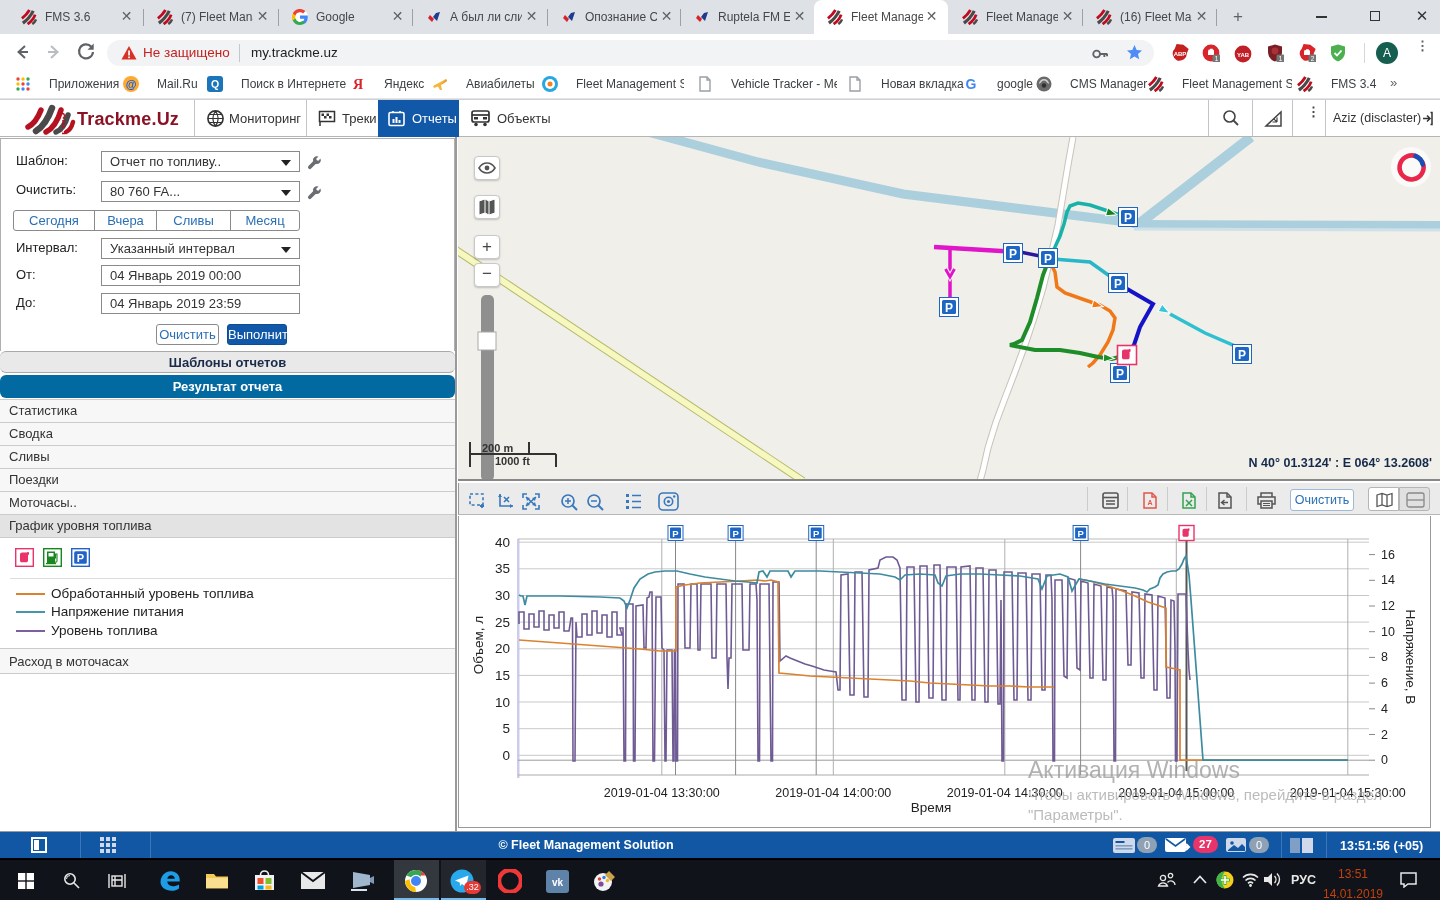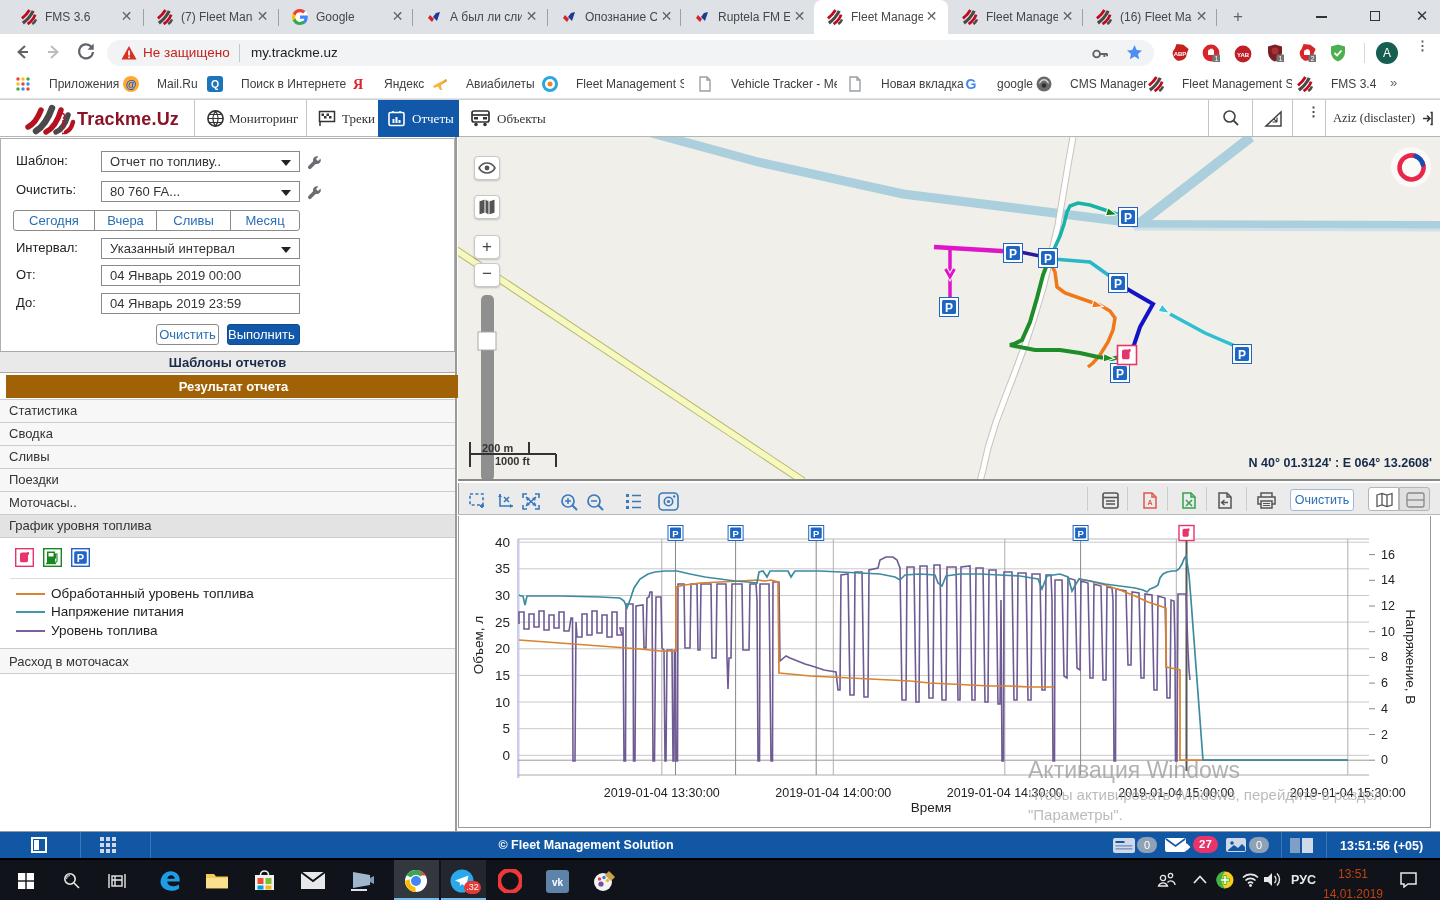--- a/index.html
+++ b/index.html
@@ -18,28 +18,28 @@
 #toolbar{left:0;top:34px;width:1440px;height:32px;background:#fff;}
 .navbtn{position:absolute;top:5px;width:26px;height:26px;color:#5f6368;font-size:17px;text-align:center;line-height:26px;}
 #omnibox{position:absolute;left:107px;top:6px;width:1047px;height:26px;background:#f1f3f4;border-radius:13px;}
 
 #bookmarks{left:0;top:66px;width:1440px;height:33px;background:#fff;border-bottom:1px solid #e1e3e6;}
 .bm{position:absolute;top:9px;height:18px;font-size:12px;color:#3c4043;white-space:nowrap;}
 .bm .bi{position:absolute;left:0;top:1px;width:16px;height:16px;}
 .bm .bt{position:absolute;left:34px;top:2px;}
 
 #appheader{left:0;top:99px;width:1440px;height:38px;background:#fff;border-bottom:1px solid #b5b5b5;border-top:1px solid #cfd1d4;}
-.navitem{position:absolute;top:0;height:36px;font-size:13px;color:#333;font-family:Liberation Serif, serif;}
+.navitem{position:absolute;top:0;height:36px;font-size:13px;color:#333;}
 .navsep{position:absolute;top:0;width:1px;height:36px;background:#c4c4c4;}
 
 #leftpanel{left:0;top:137px;width:457px;height:695px;background:#fff;border-right:2px solid #9a9a9a;}
 .flabel{position:absolute;left:16px;font-size:13px;color:#222;}
 .fselect{position:absolute;left:101px;width:199px;height:21px;border:1px solid #8a8a8a;background:#fff;font-size:13px;color:#333;line-height:19px;padding-left:8px;}
 .selarrow{position:absolute;right:8px;top:8px;width:0;height:0;border-left:5px solid transparent;border-right:5px solid transparent;border-top:6px solid #222;}
-.sechdr{position:absolute;left:0;width:455px;height:23px;text-align:center;font-weight:bold;font-size:13px;line-height:23px;}
+.sechdr{position:absolute;left:0;width:455px;height:23px;text-align:center;font-weight:bold;font-size:13px;line-height:23px;border-radius:6px;}
 .lrow{position:absolute;left:0;width:455px;height:23px;background:#f7f7f7;border-bottom:1px solid #ccc;font-size:13px;color:#333;line-height:22px;padding-left:9px;}
 
 #map{left:458px;top:137px;width:982px;height:344px;background:#f0efe9;overflow:hidden;border-bottom:2px solid #888;}
 .mapbtn{position:absolute;width:26px;height:24px;background:#fff;border:1px solid #c8c8c8;border-radius:4px;box-shadow:0 1px 2px rgba(0,0,0,.2);}
 
 #charttb{left:458px;top:483px;width:982px;height:32px;background:#ebebeb;border-bottom:1px solid #b7b7b7;border-left:1px solid #999;}
 #chart{left:458px;top:516px;width:982px;height:316px;background:#f9a8d4;}
 
 #footer{left:0;top:831px;width:1440px;height:27px;background:#1157a4;color:#fff;border-top:1px solid #9a9a9a;}
 
@@ -394,23 +394,23 @@
 <div style="position:absolute;left:143px;top:0;width:74px;height:19px;border-right:1px solid #8a8a8a;text-align:center;line-height:19px;font-size:13px;color:#2a6fb5;">Сливы</div>
 <div style="position:absolute;left:217px;top:0;width:68px;height:19px;text-align:center;line-height:19px;font-size:13px;color:#2a6fb5;">Месяц</div>
 </div>
 <span class="flabel" style="top:103px">Интервал:</span>
 <div class="fselect" style="top:101px">Указанный интервал<span class="selarrow"></span></div>
 <span class="flabel" style="top:130px">От:</span>
 <div class="fselect" style="top:128px">04 Январь 2019 00:00</div>
 <span class="flabel" style="top:158px">До:</span>
 <div class="fselect" style="top:156px">04 Январь 2019 23:59</div>
 <div style="position:absolute;left:156px;top:187px;width:63px;height:21px;border:1px solid #8a8a8a;border-radius:3px;background:#fff;text-align:center;line-height:19px;font-size:13px;color:#2a6fb5;">Очистить</div>
-<div style="position:absolute;left:227px;top:187px;width:73px;height:21px;border:1px solid #0d4d94;border-radius:3px;background:#1158a8;text-align:left;line-height:19px;font-size:13px;color:#fff;">Выполнить</div>
+<div style="position:absolute;left:227px;top:187px;width:60px;height:21px;border:1px solid #0d4d94;border-radius:3px;background:#1158a8;text-align:right;line-height:19px;font-size:13px;color:#fff;">Выполнить</div>
 <div class="sechdr" style="top:214px;height:22px;background:#e9e9e9;border-top:1px solid #a9a9a9;border-bottom:1px solid #a9a9a9;color:#1a2b4a;line-height:21px;">Шаблоны отчетов</div>
-<div class="sechdr" style="top:238px;background:#a16207;color:#fff;margin-left:6px;">Результат отчета</div>
+<div class="sechdr" style="top:238px;background:#0369a1;color:#fff;">Результат отчета</div>
 <div class="lrow" style="top:262px;border-top:1px solid #ccc;height:24px;">Статистика</div>
 <div class="lrow" style="top:286px;">Сводка</div>
 <div class="lrow" style="top:309px;">Сливы</div>
 <div class="lrow" style="top:355px;">Моточасы..</div>
 <div class="lrow" style="top:332px;">Поездки</div>
 <div class="lrow" style="top:378px;background:#e3e3e3;">График уровня топлива</div>
 <svg style="position:absolute;left:15px;top:411px" width="19" height="19" viewBox="0 0 19 19">
       <rect x=".7" y=".7" width="17.6" height="17.6" fill="#fff" stroke="#e8336b" stroke-width="1.4"></rect>
       <path d="M5 6.5 c0-1.2 1-2 2.2-2 l4.4 0 c.5 0 .8-.6 1.4-.6 .6 0 1 .4 1 1 l0 1.6 -1 .6 0 5.4 c0 1-.8 1.8-1.8 1.8 l-4.4 0 c-1 0-1.8-.8-1.8-1.8z" fill="#e8336b"></path>
     </svg>

